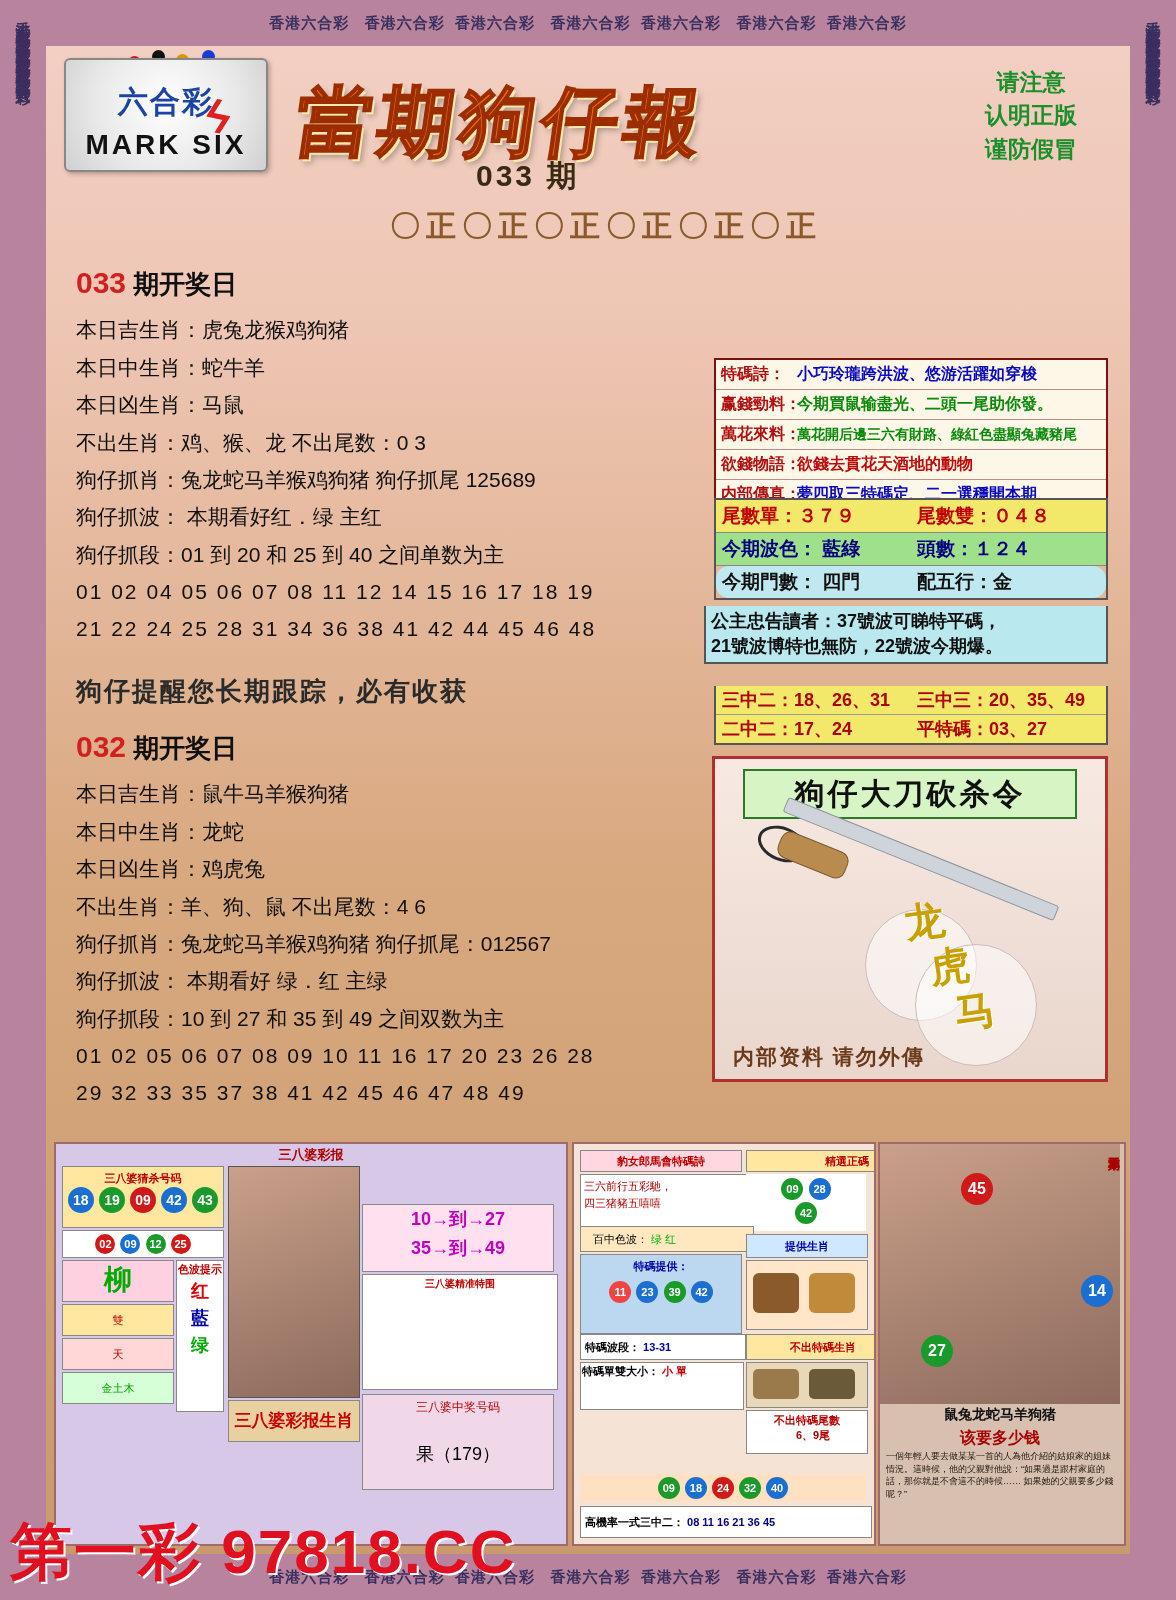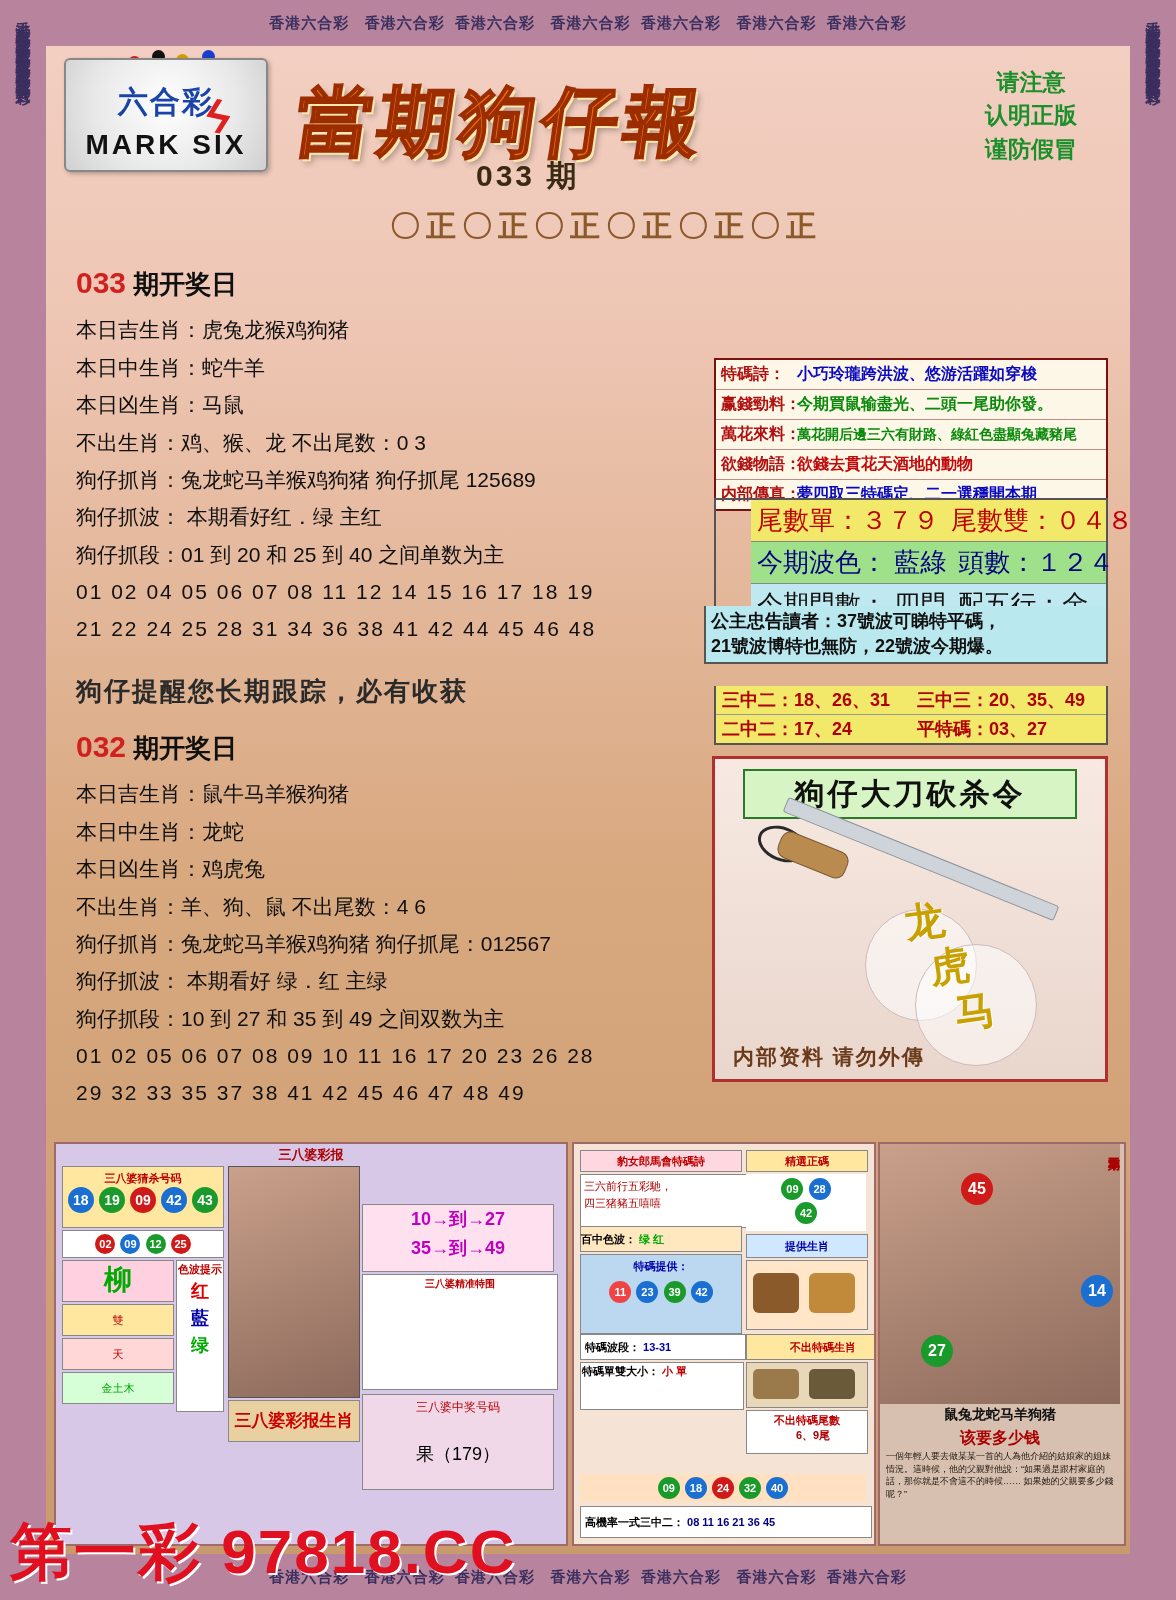--- a/index.html
+++ b/index.html
@@ -105,22 +105,22 @@
   .poem .row:last-child{border-bottom:none;}
   .poem .lbl{color:#b01010;width:76px;flex:none;}
   .poem .val{color:#0a0ac0;}
   .poem .val.green{color:#0a8a0a;}
   .poem .val.red{color:#c00a0a;}
 
   .stats{
     position:absolute;right:22px;top:452px;width:390px;
     border:2px solid #555;
   }
-  .stats .r{display:flex;font-size:26px;font-weight:normal;border-bottom:1px solid #888;margin-left:35px;}
-  .stats .r:last-child{border-bottom:none;}
+  .stats .r{display:flex;font-size:19px;font-weight:bold;border-bottom:1px solid #888;}
+  .stats .r:last-child{border-bottom:none;border-radius:13px;}
   .stats .c{flex:1;padding:3px 6px;white-space:nowrap;}
   .bg-y{background:#f2e86a;}
   .bg-g{background:#9fe08a;}
   .bg-c{background:#bfe8f0;}
   .tx-r{color:#c00000;}
   .tx-b{color:#000080;}
   .tx-k{color:#111;}
   .advice{
     position:absolute;right:22px;top:560px;width:390px;background:#b9e8ef;
     border:2px solid #555;border-top:none;
@@ -414,27 +414,27 @@
         <div class="minibox" style="left:6px;top:194px;width:110px;height:30px;background:#ffd7d7;text-align:center;line-height:30px;color:#b00;">天</div>
         <div class="minibox" style="left:6px;top:228px;width:110px;height:30px;background:#d7ffd7;text-align:center;line-height:30px;color:#0a0;">金土木</div>
       </div>
 
       <div class="panel p2">
         <div class="minibox" style="left:6px;top:6px;width:160px;height:20px;background:#ffd7e0;text-align:center;color:#b00;font-weight:bold;line-height:20px;">豹女郎馬會特碼詩</div>
         <div class="minibox" style="left:6px;top:30px;width:160px;height:46px;background:#fff;color:#a00;padding:3px;line-height:1.5;">
           <div>三六前行五彩馳，</div>
           <div>四三猪豬五嘻嘻</div>
         </div>
-        <div class="minibox" style="left:172px;top:6px;width:120px;height:20px;background:#ffe7a0;text-align:center;color:#b00;font-weight:bold;line-height:20px;">精選正碼</div>
+        <div class="minibox" style="left:172px;top:6px;width:120px;height:20px;background:#ffe7a0;text-align:center;color:#b00;font-weight:bold;line-height:20px;padding-left:40px;">精選正碼</div>
         <div class="minibox" style="left:172px;top:30px;width:120px;height:54px;background:#fff;text-align:center;padding-top:3px;border:none;">
           <span class="ball" style="background:#1a9a2a;width:22px;height:22px;line-height:22px;font-size:11px;">09</span>
           <span class="ball" style="background:#1a6fd0;width:22px;height:22px;line-height:22px;font-size:11px;">28</span>
           <div><span class="ball" style="background:#1a9a2a;width:22px;height:22px;line-height:22px;font-size:11px;">42</span></div>
         </div>
-        <div class="minibox" style="left:6px;top:82px;width:160px;height:24px;background:#ffe7c0;line-height:24px;padding-left:0;font-weight:bold;color:#000;">
+        <div class="minibox" style="left:6px;top:82px;width:160px;height:24px;background:#ffe7c0;line-height:24px;padding-left:12px;font-weight:normal;color:#000;">
           <span>百中色波：</span>
           <span style="color:#0a0;">绿  红</span>
         </div>
         <div class="minibox" style="left:172px;top:90px;width:120px;height:22px;background:#cfe8ff;text-align:center;line-height:22px;color:#00a;font-weight:bold;">提供生肖</div>
         <div class="minibox" style="left:172px;top:116px;width:120px;height:68px;background:#ffe6c8;">
           <div style="position:absolute;left:6px;top:12px;width:46px;height:40px;background:#8a5a2a;border-radius:6px;"></div>
           <div style="position:absolute;left:62px;top:12px;width:46px;height:40px;background:#c08a3a;border-radius:6px;"></div>
         </div>
         <div class="minibox" style="left:6px;top:110px;width:160px;height:74px;background:#bcd8f0;text-align:center;padding-top:4px;">
           <div style="color:#00a;font-weight:bold;">特碼提供：</div>

